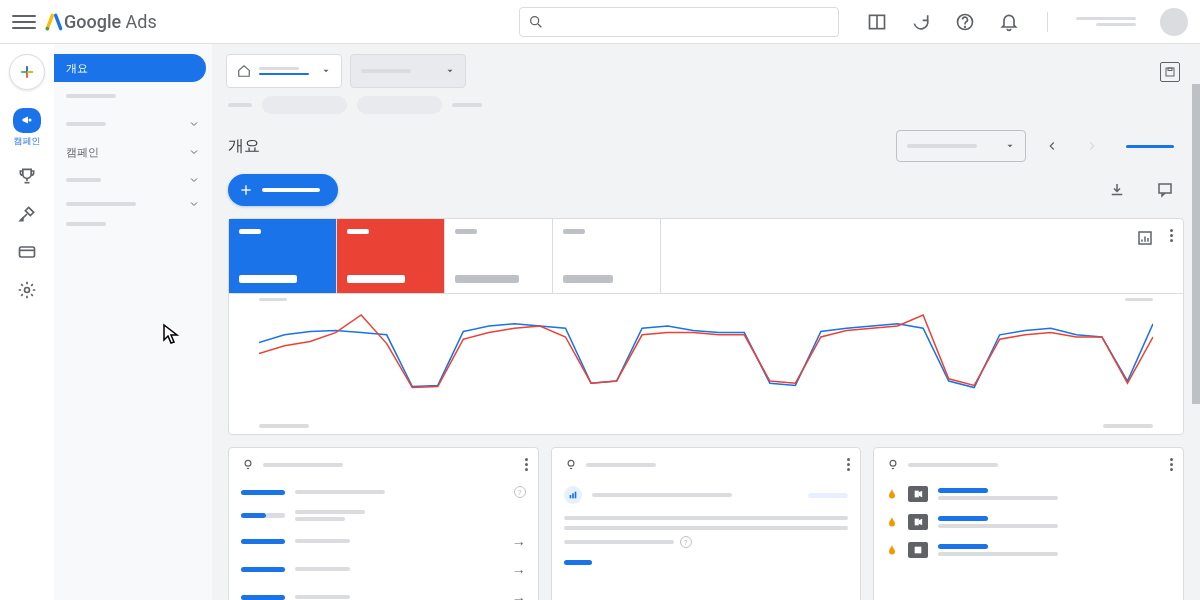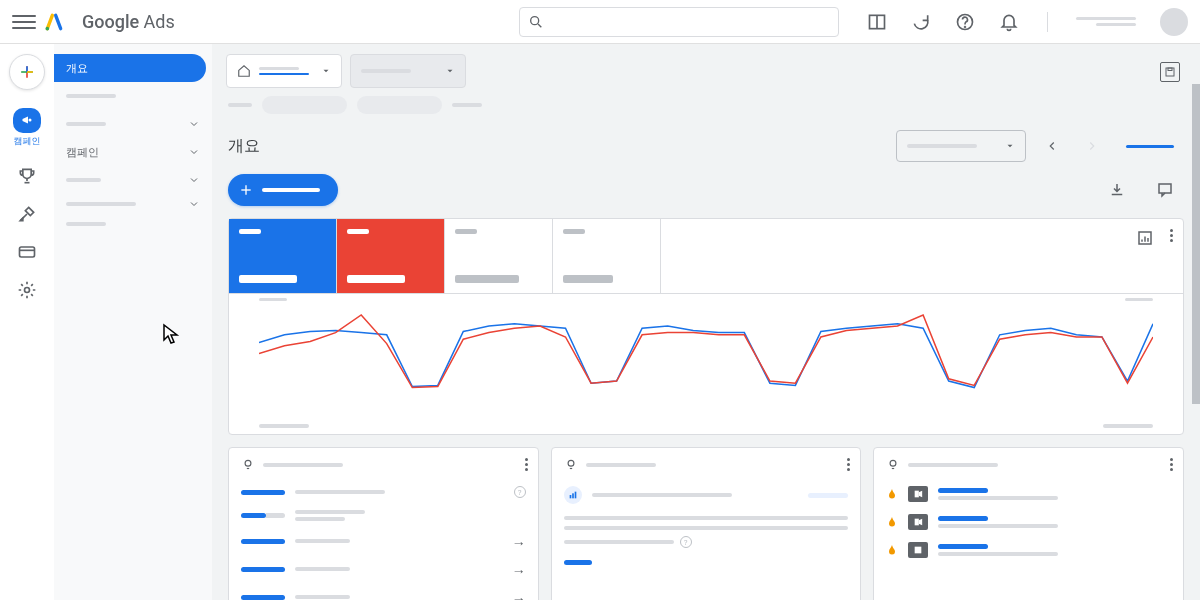--- a/index.html
+++ b/index.html
@@ -2,21 +2,21 @@
 <html><head>
 <meta charset="utf-8">
 <style>
 * { margin: 0; padding: 0; box-sizing: border-box; font-family: 'Google Sans', Roboto, Arial, sans-serif; }
 body { background: #fff; width: 1200px; height: 600px; overflow: hidden; position: relative; }
 
 
 .header { height: 44px; background: #fff; border-bottom: 1px solid #e0e0e0; display: flex; align-items: center; padding: 0 12px; gap: 8px; }
 .menu-icon { width: 24px; height: 24px; display: flex; flex-direction: column; justify-content: center; gap: 4px; cursor: pointer; }
 .menu-icon span { height: 2px; background: #5f6368; border-radius: 1px; }
-.logo-wrap { display: flex; align-items: center; gap: 18px; }
+.logo-wrap { display: flex; align-items: center; gap: 0; }
 .logo-a { width: 20px; height: 20px; }
 .logo-text { font-size: 18px; color: #5f6368; }
 .logo-text b { font-weight: 500; color: #5f6368; }
 .search-box { margin-left: auto; margin-right: 20px; width: 320px; height: 30px; border: 1px solid #dadce0; border-radius: 4px; display: flex; align-items: center; padding: 0 8px; }
 .search-box svg { width: 16px; height: 16px; }
 .header-icons { display: flex; align-items: center; gap: 24px; }
 .header-icon { width: 20px; height: 20px; color: #5f6368; cursor: pointer; }
 .header-sep { width: 1px; height: 20px; background: #dadce0; margin: 0 4px; }
 .header-lines { display: flex; flex-direction: column; gap: 3px; align-items: flex-end; }
 .header-lines span { height: 3px; background: #dadce0; border-radius: 2px; }

